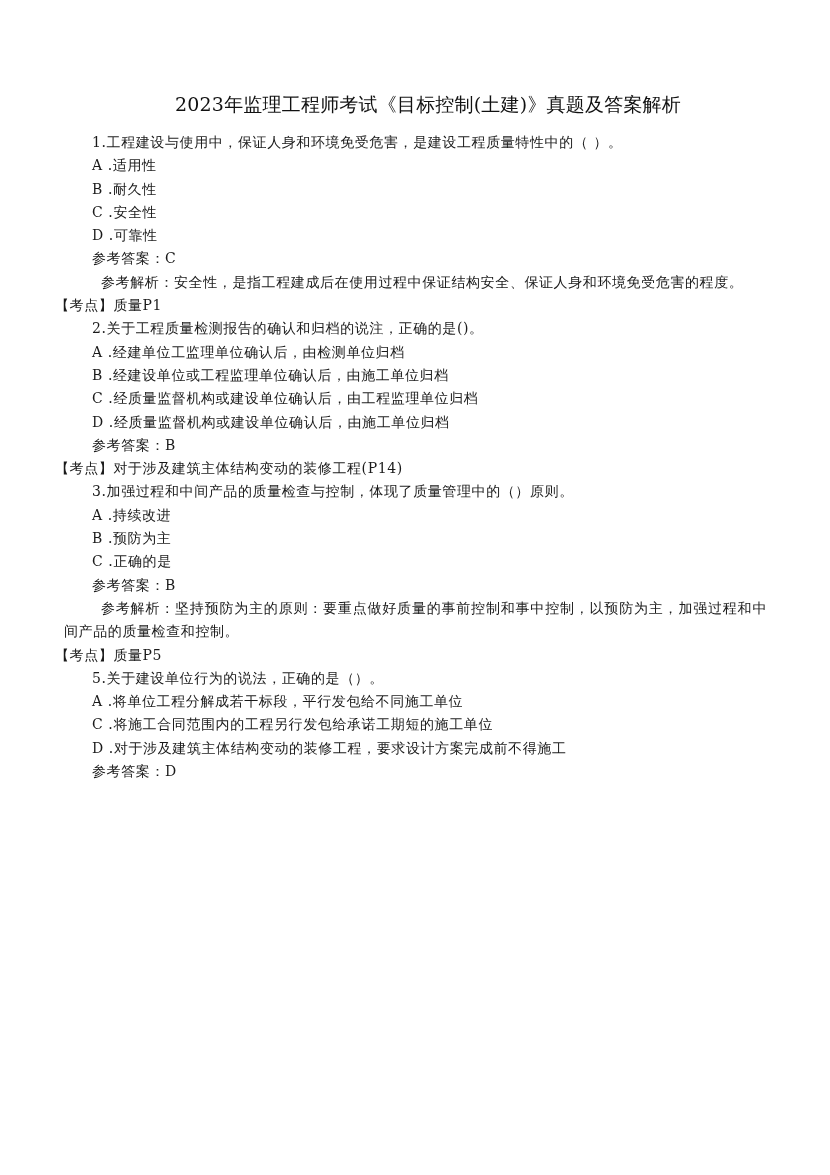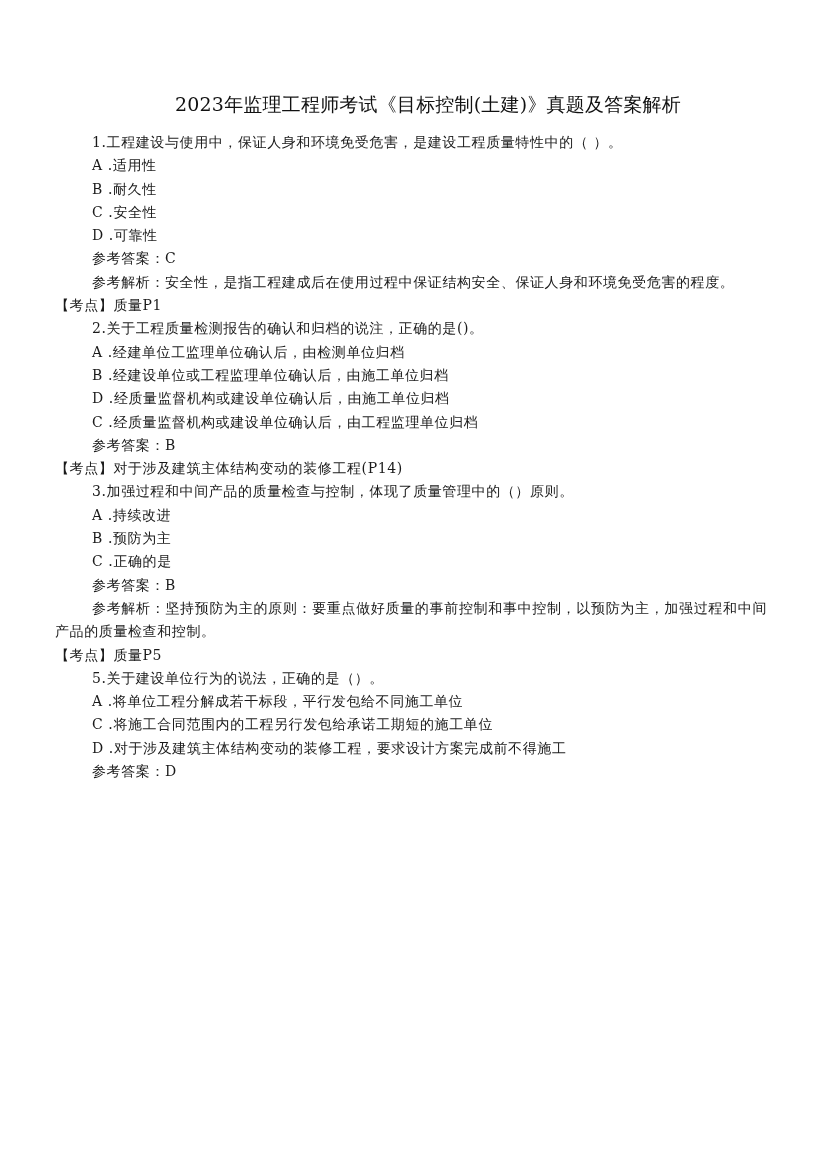--- a/index.html
+++ b/index.html
@@ -13,21 +13,21 @@
     position: absolute; left: 0; top: 90px; width: 856px;
     text-align: center; font-size: 19px; line-height: 28px;
     letter-spacing: 0.2px; color: #111;
   }
   .content {
     position: absolute; left: 55px; top: 131px; width: 712px;
     font-size: 14px; line-height: 23.3px; letter-spacing: 0.6px;
   }
   .line { white-space: nowrap; }
   .ind { padding-left: 37px; }
-  .para { white-space: normal; text-indent: 37px; text-align: justify; text-align-last: left; }
+  .para { white-space: normal; text-indent: 37px; text-align: justify; text-align-last: left; margin-left: 9px; }
   .kd { padding-left: 0; }
 </style>
 </head>
 <body>
 
 <div class="page">
   <div class="title">2023年监理工程师考试《目标控制(土建)》真题及答案解析</div>
 
   <div class="content">
 
@@ -39,22 +39,22 @@
       <div class="line ind">D .可靠性</div>
       <div class="line ind">参考答案：C</div>
       <div class="para">参考解析：安全性，是指工程建成后在使用过程中保证结构安全、保证人身和环境免受危害的程度。</div>
       <div class="line kd">【考点】质量P1</div>
     </div>
 
     <div>
       <div class="line ind">2.关于工程质量检测报告的确认和归档的说注，正确的是()。</div>
       <div class="line ind">A .经建单位工监理单位确认后，由检测单位归档</div>
       <div class="line ind">B .经建设单位或工程监理单位确认后，由施工单位归档</div>
+      <div class="line ind">C .经质量监督机构或建设单位确认后，由工程监理单位归档</div>
       <div class="line ind">D .经质量监督机构或建设单位确认后，由施工单位归档</div>
-      <div class="line ind">C .经质量监督机构或建设单位确认后，由工程监理单位归档</div>
       <div class="line ind">参考答案：B</div>
       <div class="line kd">【考点】对于涉及建筑主体结构变动的装修工程(P14)</div>
     </div>
 
     <div>
       <div class="line ind">3.加强过程和中间产品的质量检查与控制，体现了质量管理中的（）原则。</div>
       <div class="line ind">A .持续改进</div>
       <div class="line ind">B .预防为主</div>
       <div class="line ind">C .正确的是</div>
       <div class="line ind">参考答案：B</div>

